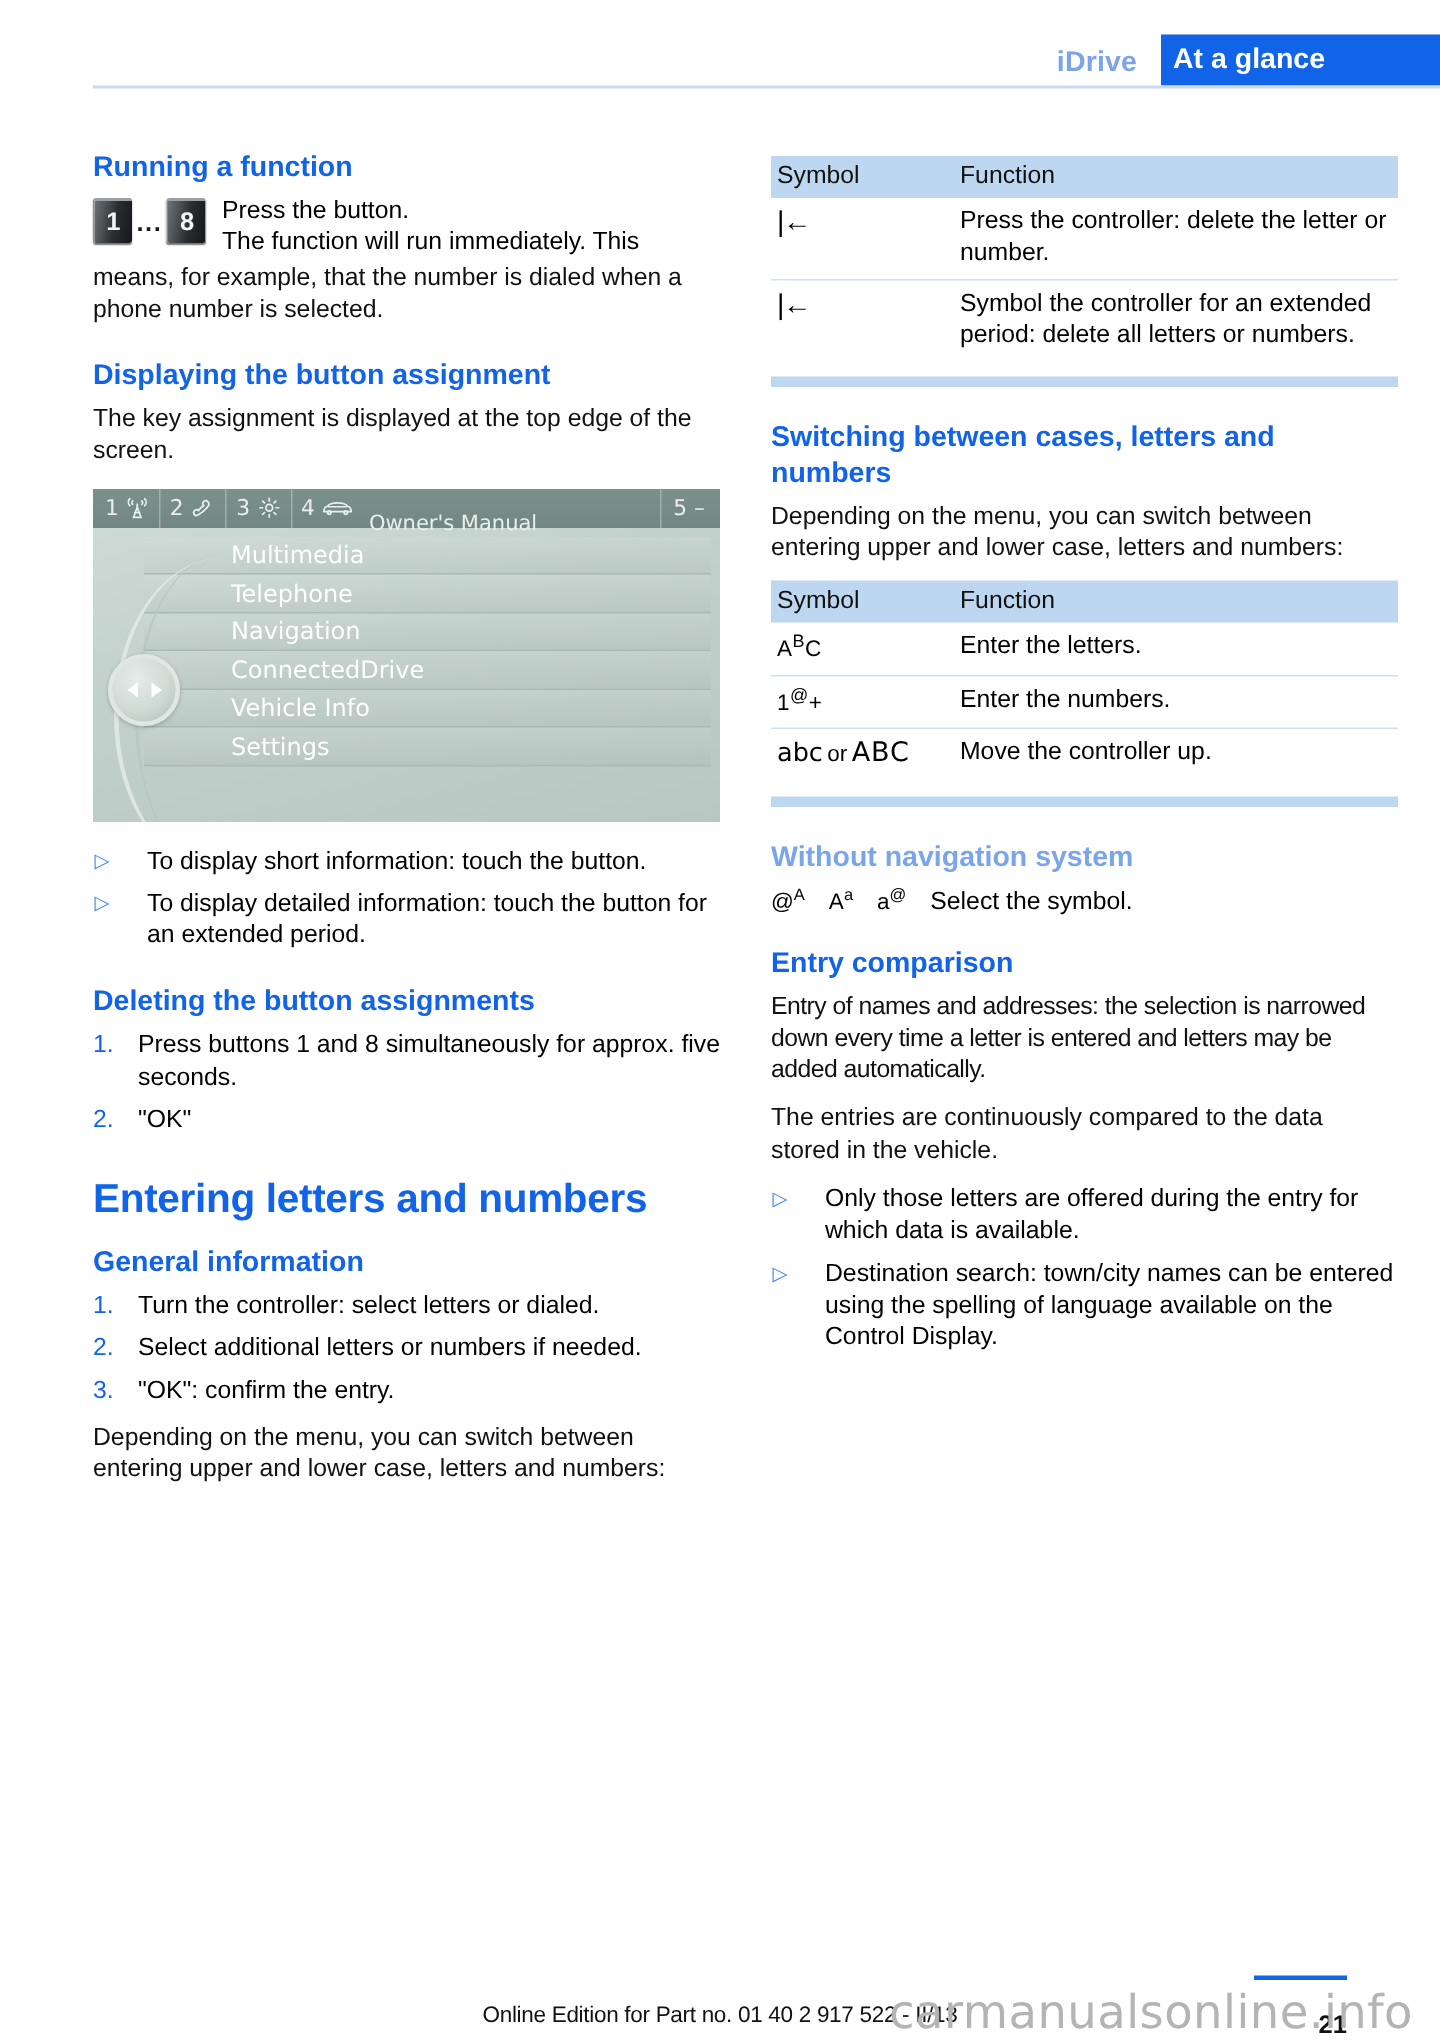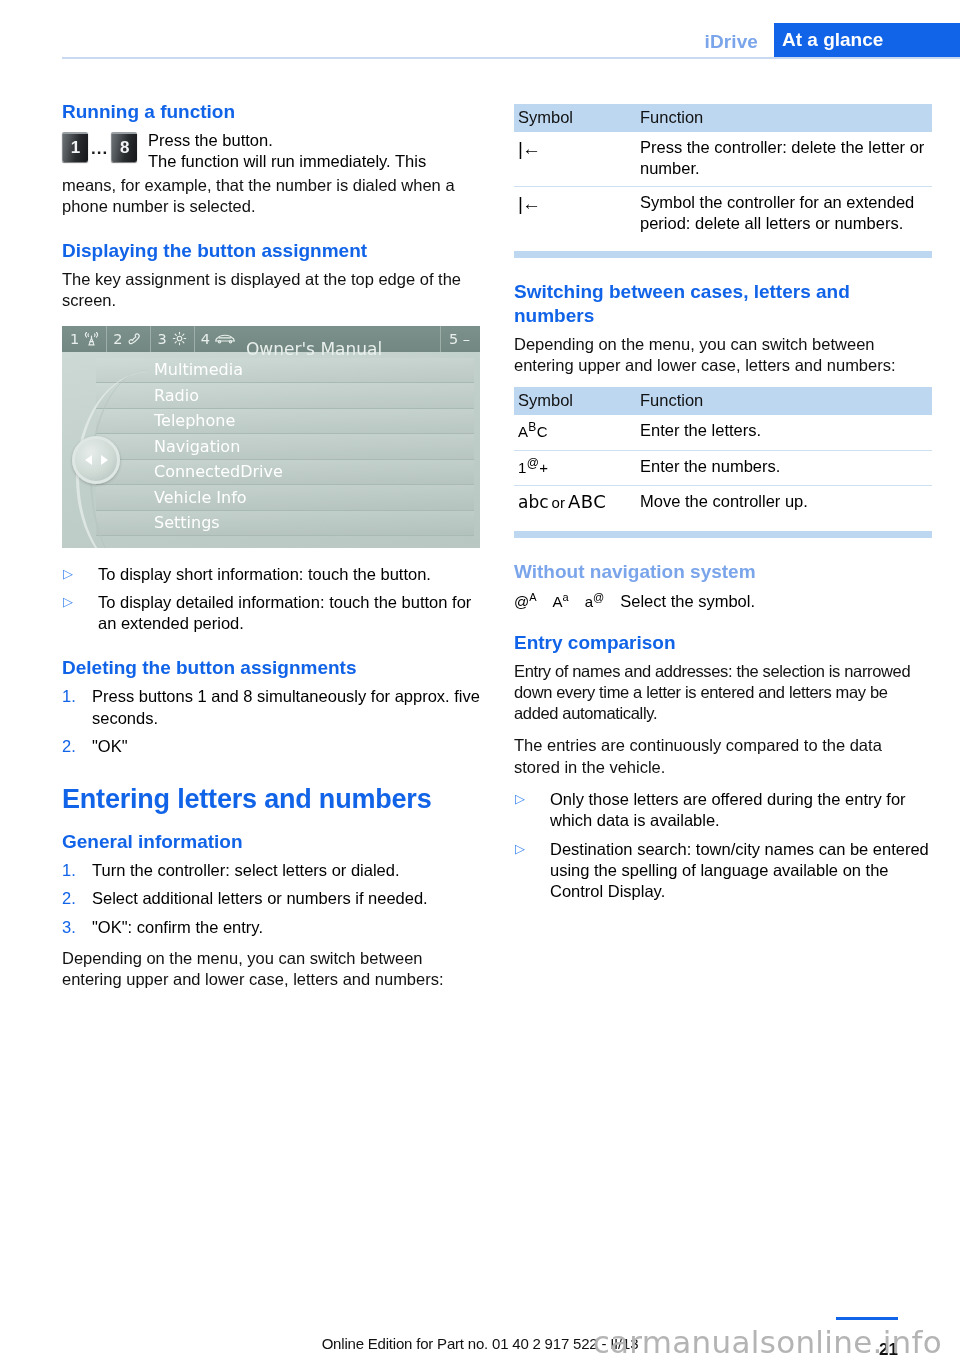--- a/index.html
+++ b/index.html
@@ -121,21 +121,21 @@
   }
   .disp-seg {
     display: flex; align-items: center; gap: 4px;
     padding: 0 6px; height: 100%;
     border-right: 1px solid #9fb0ab;
   }
   .disp-seg:first-child { padding-left: 8px; }
   .disp-seg.wide { flex: 1; border-right: 1px solid #9fb0ab; }
   .disp-seg.last { border-right: none; padding: 0 10px 0 8px; }
   .disp-num { font-size: 14.5px; }
-  .disp-label { margin-left: 6px; font-size: 17px; margin-top: 20px; }
+  .disp-label { margin-left: 6px; font-size: 14px; margin-top: 20px; }
   .disp-icon { display: inline-flex; align-items: center; }
 
   .disp-list {
     position: relative; padding: 6px 0 0 0;
   }
   .disp-row {
     height: 25.5px;
     margin: 0 6px 0 34px;
     display: flex; align-items: center;
     padding-left: 58px;
@@ -322,21 +322,20 @@
         </div>
         <div class="disp-seg last">
           <span class="disp-num">5 –</span>
         </div>
       </div>
 
       <div class="disp-list">
         <div class="disp-arc"></div>
         <div class="disp-arc2"></div>
         <div class="disp-row">Multimedia</div>
-        <div class="disp-row">Radio</div>
         <div class="disp-row">Telephone</div>
         <div class="disp-row">Navigation</div>
         <div class="disp-row">ConnectedDrive</div>
         <div class="disp-row">Vehicle Info</div>
         <div class="disp-row">Settings</div>
         <div class="disp-knob">
           <span class="knob-arrow l"></span>
           <span class="knob-arrow r"></span>
         </div>
       </div>

